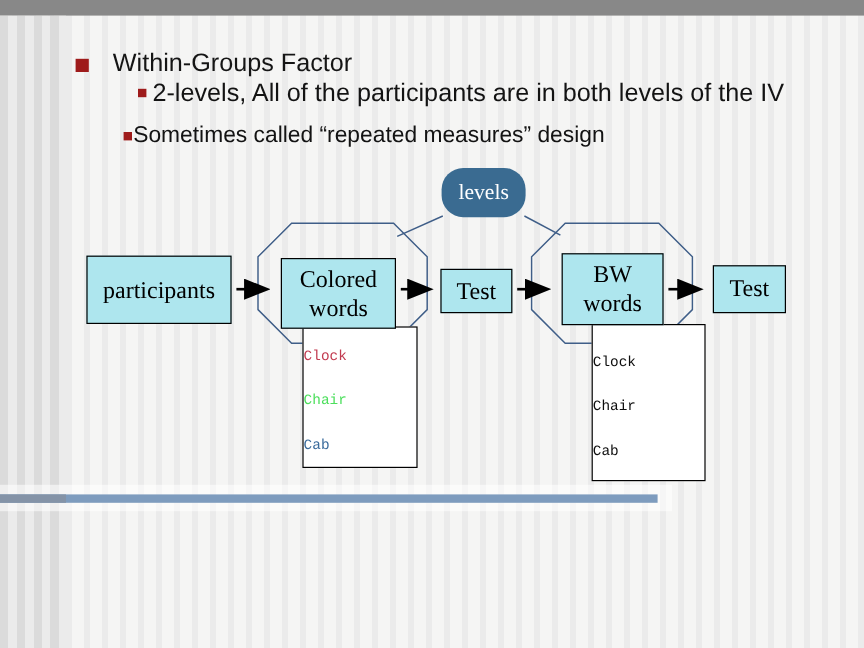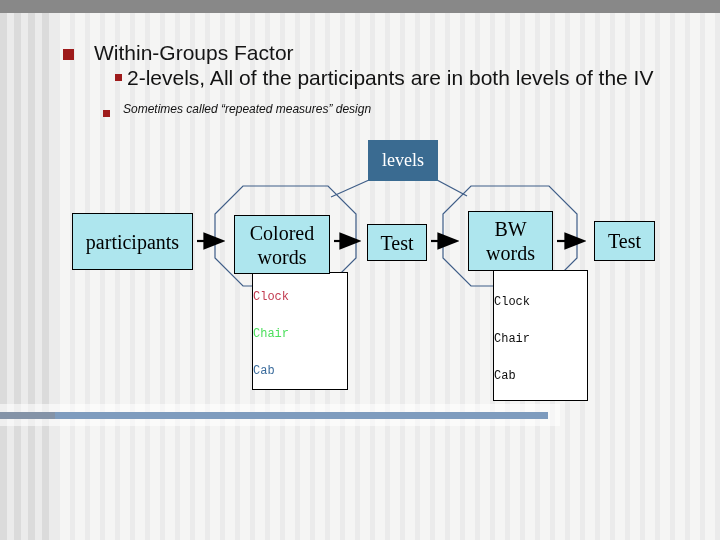--- a/index.html
+++ b/index.html
@@ -17,21 +17,21 @@
   }
   .abs { position:absolute; }
 
   
   .sq { position:absolute; background:#9e1b1b; }
   .sq-lg { left:63px; top:36px; width:11px; height:11px; }
   .sq-sm1 { left:115px; top:61px; width:7px; height:7px; }
   .sq-sm2 { left:103px; top:97px; width:7px; height:7px; }
   .title { left:94px; top:28px; font-size:21px; color:#151515; white-space:nowrap; }
   .sub1  { left:127px; top:53px; font-size:21px; color:#131313; white-space:nowrap; }
-  .sub2  { left:123px; top:89px; font-size:12px;  color:#131313; white-space:nowrap;font-style:italic; }
+  .sub2  { left:111px; top:89px; font-size:19px;  color:#131313; white-space:nowrap; }
 
   
   .svg-overlay { position:absolute; left:0; top:0; z-index:1; pointer-events:none; }
 
   .levels-box {
     position:absolute; left:368px; top:127px; width:70px; height:41px; z-index:3;
     display:flex; align-items:center; justify-content:center;
     color:#ffffff; font:18px "Liberation Serif", serif; background:#3a6b91;
   }
   .node {
@@ -84,21 +84,21 @@
     <polygon points="243,173 328,173 356,201 356,245 328,273 243,273 215,245 215,201" fill="none" stroke="#3f5e88" stroke-width="1.2"></polygon>
     <polygon points="471,173 549,173 577,201 577,245 549,273 471,273 443,245 443,201" fill="none" stroke="#3f5e88" stroke-width="1.2"></polygon>
     <line x1="369" y1="167" x2="331" y2="184" stroke="#3f5e88" stroke-width="1.2"></line>
     <line x1="437" y1="167" x2="467" y2="183" stroke="#3f5e88" stroke-width="1.2"></line>
     <line x1="197" y1="228" x2="221" y2="228" stroke="#000" stroke-width="2.2" marker-end="url(#ah)"></line>
     <line x1="334" y1="228" x2="357" y2="228" stroke="#000" stroke-width="2.2" marker-end="url(#ah)"></line>
     <line x1="431" y1="228" x2="455" y2="228" stroke="#000" stroke-width="2.2" marker-end="url(#ah)"></line>
     <line x1="557" y1="228" x2="582" y2="228" stroke="#000" stroke-width="2.2" marker-end="url(#ah)"></line>
   </svg>
 
-  <div class="levels-box" style="background: rgb(58, 107, 145);">levels</div>
+  <div class="levels-box" style="background: rgb(58, 107, 145); border-radius: 18px;">levels</div>
 
   <div class="node participants" style="background: rgb(174, 230, 238);">participants</div>
 
   <div class="node colored" style="background: rgb(174, 230, 238);">Colored words</div>
 
   <div class="node test1" style="background: rgb(174, 230, 238);">Test</div>
 
   <div class="node bw" style="background: rgb(174, 230, 238);">BW words</div>
 
   <div class="node test2" style="background: rgb(174, 230, 238);">Test</div>

